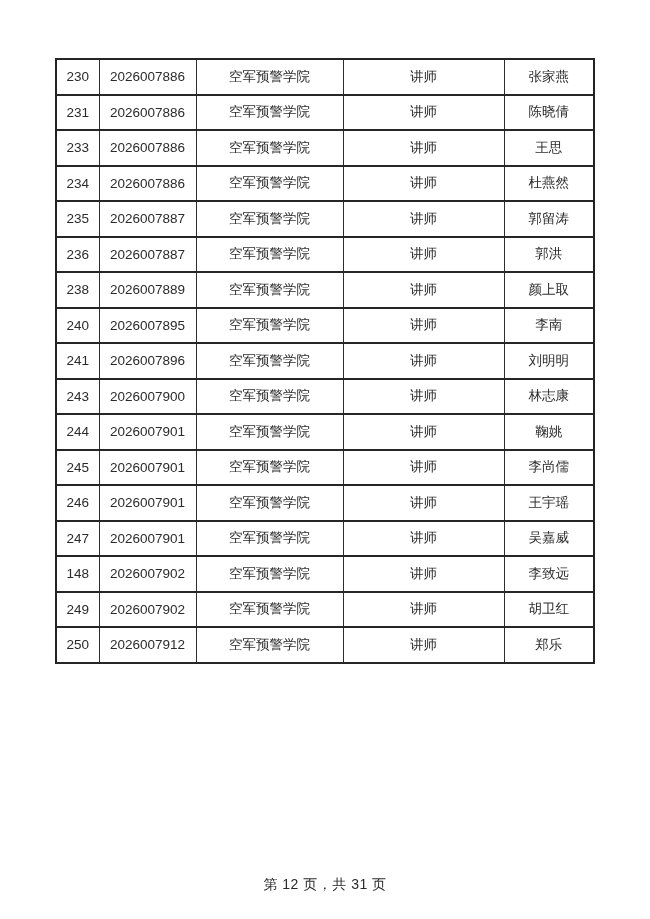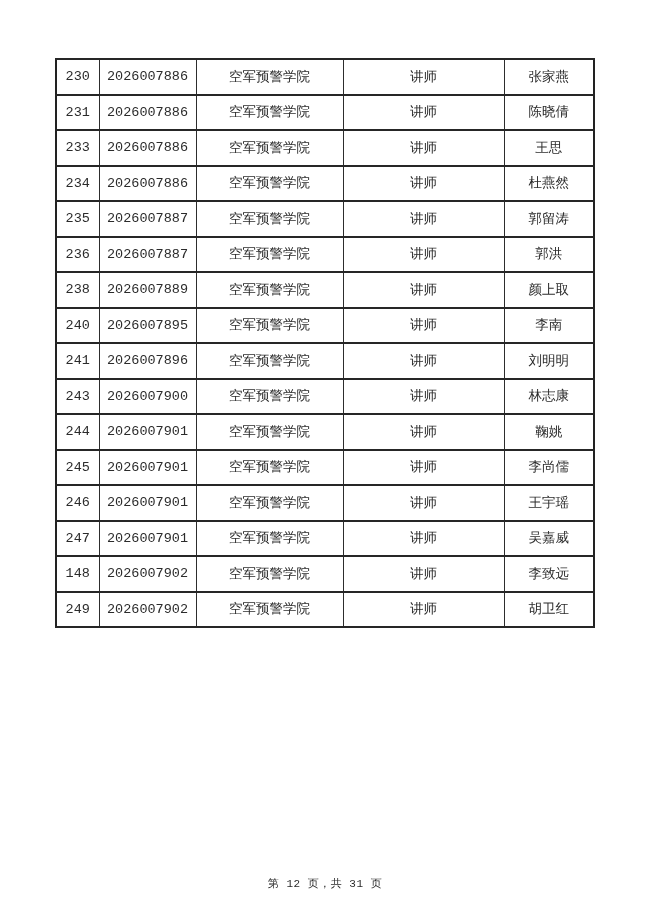--- a/index.html
+++ b/index.html
@@ -2,21 +2,21 @@
 <html><head>
 <meta charset="utf-8">
 <style>
   * { margin: 0; padding: 0; box-sizing: border-box; }
   html, body { background: #ffffff; }
   .page {
     position: relative;
     width: 650px;
     height: 919px;
     background: #ffffff;
-    font-family: Liberation Mono, monospace;
+    font-family: Liberation Sans, sans-serif;
     color: #2a2a2a;
     overflow: hidden;
   }
   table.roster {
     position: absolute;
     left: 55px;
     top: 58px;
     width: 538px;
     border-collapse: collapse;
     table-layout: fixed;
@@ -34,21 +34,21 @@
     color: #2b2b2b;
     white-space: nowrap;
     overflow: hidden;
   }
   .footer {
     position: absolute;
     left: 0;
     right: 0;
     top: 876px;
     text-align: center;
-    font-size: 11px;
+    font-size: 14px;
     color: #2a2a2a;
     letter-spacing: 0.5px;
   }
 </style>
 </head>
 <body>
 
 <div class="page">
 
   <table class="roster">
@@ -165,18 +165,25 @@
           <td>讲师</td>
           <td>李致远</td>
         </tr>
         <tr>
           <td>249</td>
           <td>2026007902</td>
           <td>空军预警学院</td>
           <td>讲师</td>
           <td>胡卫红</td>
         </tr>
+        <tr>
+          <td>250</td>
+          <td>2026007912</td>
+          <td>空军预警学院</td>
+          <td>讲师</td>
+          <td>郑乐</td>
+        </tr>
       </tbody>
   </table>
 
   <div class="footer">第 12 页，共 31 页</div>
 
 </div>
 
 </body></html>

